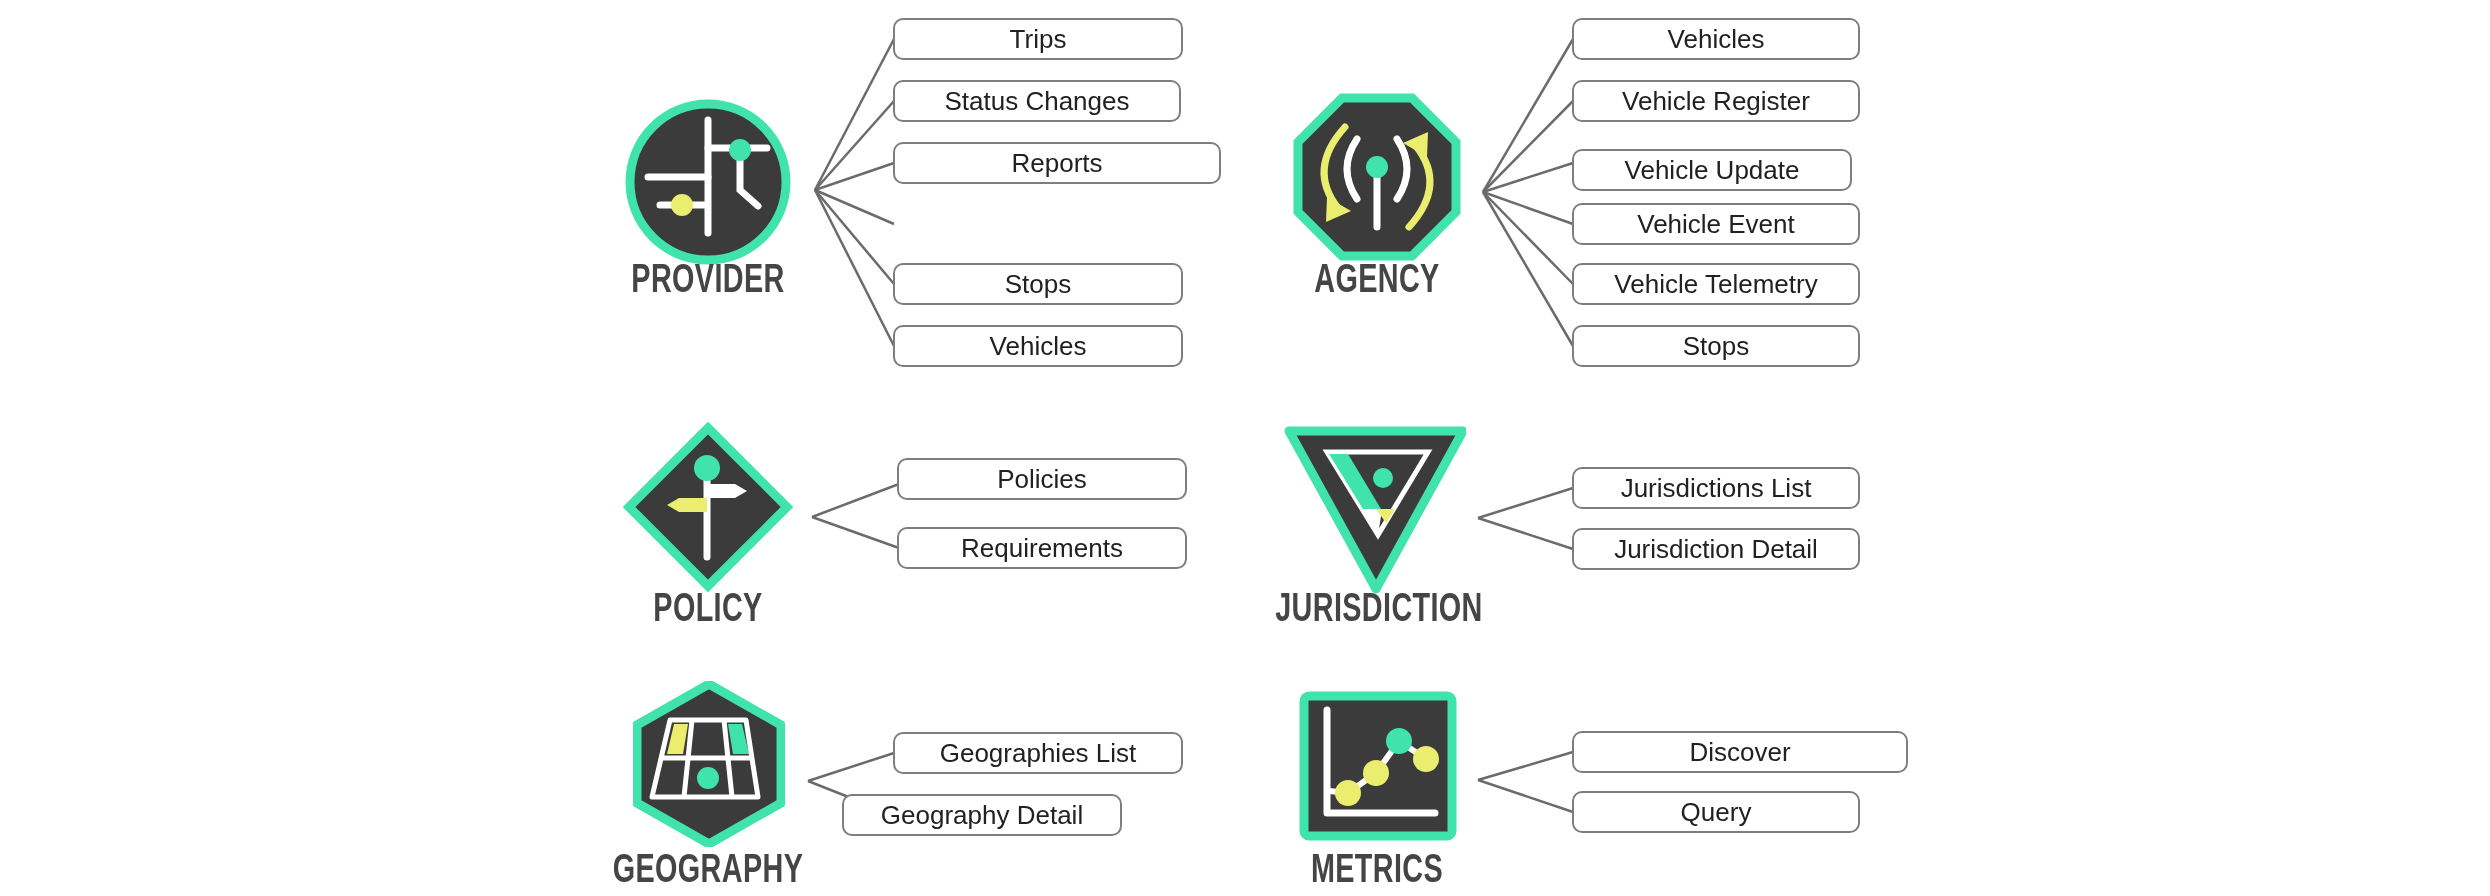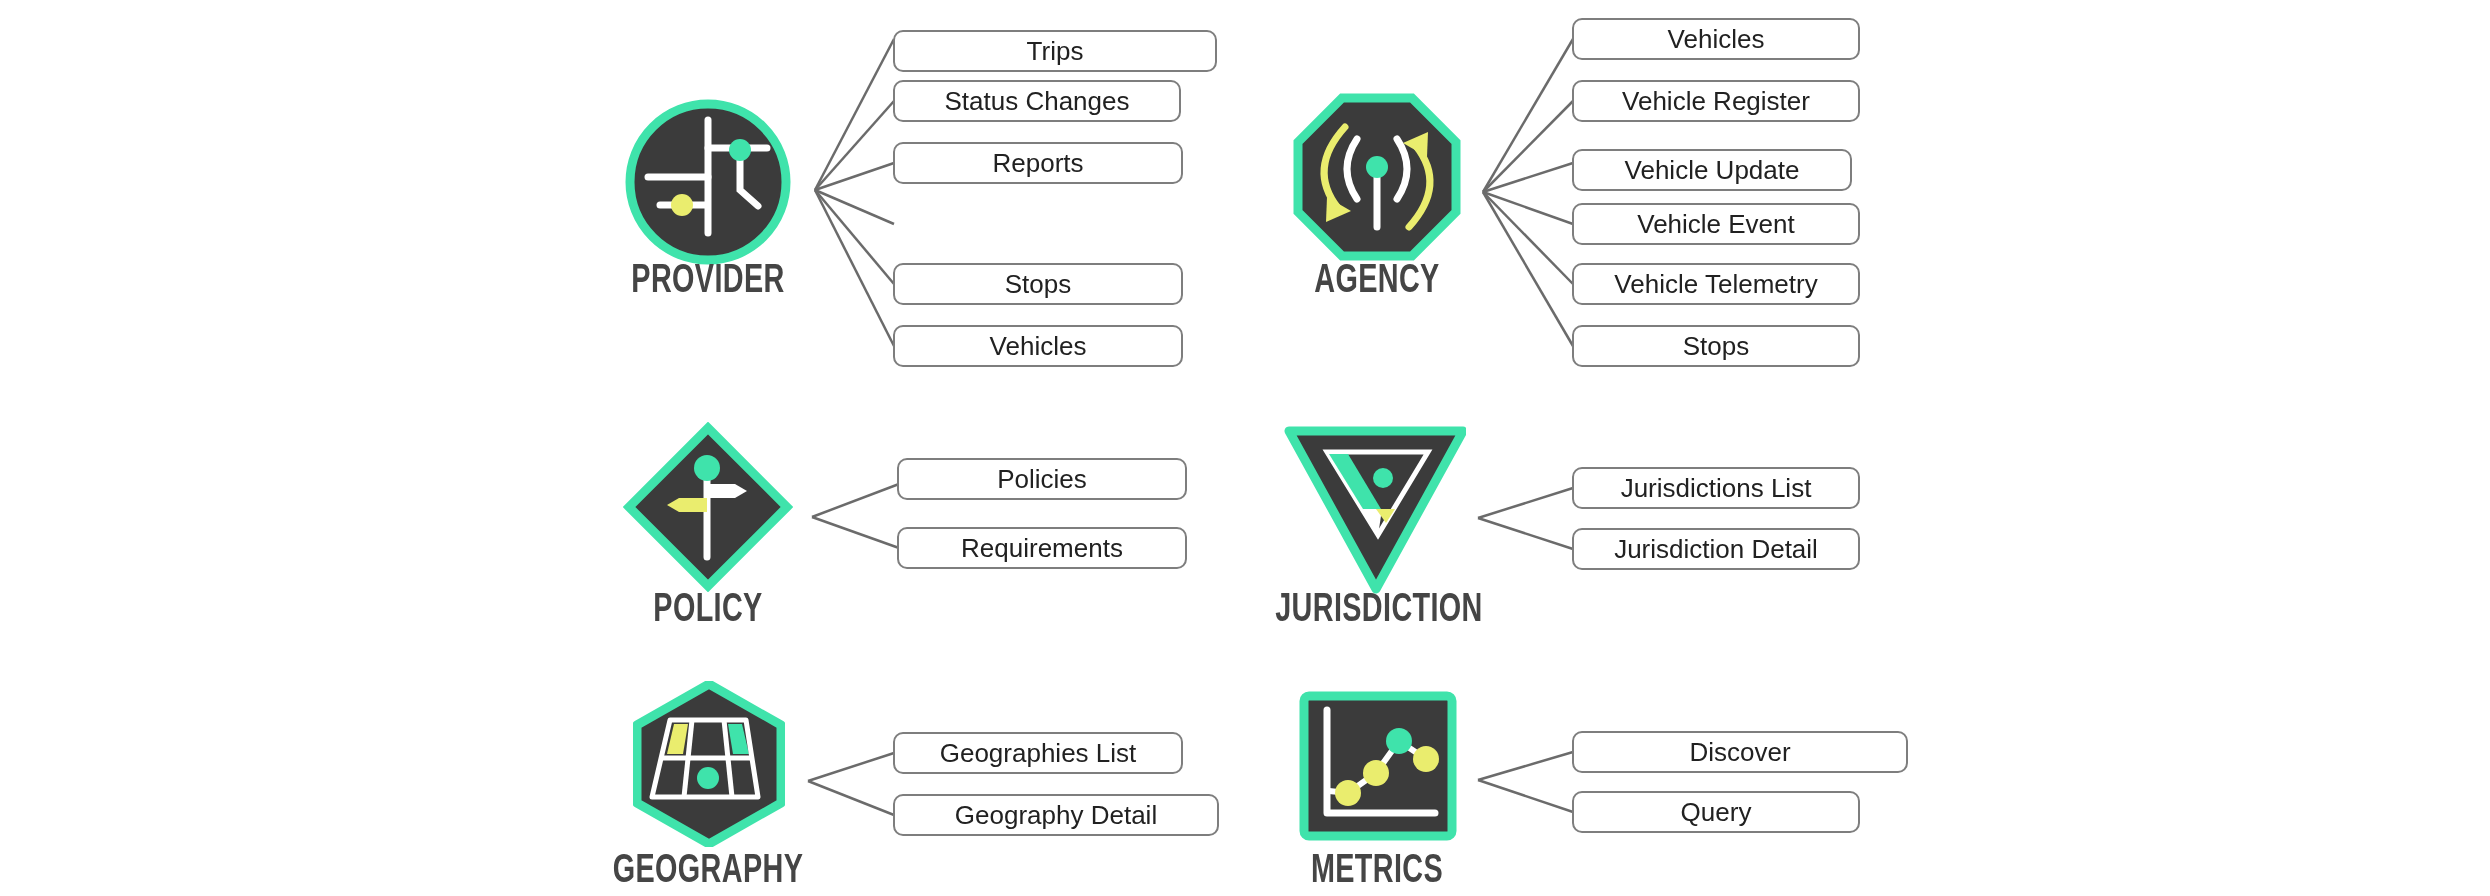--- a/index.html
+++ b/index.html
@@ -64,23 +64,23 @@
         <path d="M23,78 L83,78"></path>
         <path d="M83,49 L142,49"></path>
         <path d="M115,51 L115,91 L133,107"></path>
         <path d="M35,106 L80,106"></path>
       </g>
       <circle cx="115" cy="51" r="11" fill="#3FE3AB"></circle>
       <circle cx="57" cy="106" r="11" fill="#EAED6E"></circle>
     </svg>
   </div>
   <div class="icon-label" style="left:508px;top:258px">PROVIDER</div>
-  <div class="box" style="left:893px;top:30px;width:324px">Trips</div>
+  <div class="box" style="left:893px;top:18px;width:290px">Trips</div>
   <div class="box" style="left:893px;top:80px;width:288px">Status Changes</div>
-  <div class="box" style="left:893px;top:142px;width:290px">Reports</div>
+  <div class="box" style="left:893px;top:142px;width:328px">Reports</div>
   <div class="box" style="left:893px;top:263px;width:290px">Stops</div>
   <div class="box" style="left:893px;top:325px;width:290px">Vehicles</div>
 
   <div class="icon" style="left:1293px;top:93px;width:168px;height:168px">
     <svg width="168" height="168" viewBox="0 0 168 168">
       <polygon points="49,5 119,5 163,49 163,119 119,163 49,163 5,119 5,49" fill="#3B3B3B" stroke="#3FE3AB" stroke-width="9"></polygon>
       <g stroke="#FFFFFF" stroke-width="7" fill="none" stroke-linecap="round">
         <path d="M84,82 L84,134"></path>
         <path d="M64,46 Q44,76 64,106"></path>
         <path d="M104,46 Q124,76 104,106"></path>
@@ -144,21 +144,21 @@
           <path d="M59,39 L51,116"></path>
           <path d="M91,39 L99,116"></path>
           <path d="M28,77 L119,77"></path>
         </g>
         <circle cx="75" cy="97" r="11" fill="#3FE3AB"></circle>
       </g>
     </svg>
   </div>
   <div class="icon-label" style="left:508px;top:848px">GEOGRAPHY</div>
   <div class="box" style="left:893px;top:732px;width:290px">Geographies List</div>
-  <div class="box" style="left:893px;top:794px;width:326px">Geography Detail</div>
+  <div class="box" style="left:842px;top:794px;width:280px">Geography Detail</div>
 
   <div class="icon" style="left:1299px;top:691px;width:158px;height:150px">
     <svg width="158" height="150" viewBox="0 0 158 150">
       <rect x="5" y="5" width="148" height="140" rx="5" fill="#3B3B3B" stroke="#3FE3AB" stroke-width="9"></rect>
       <g>
         <path d="M28,19 L28,122 L136,122" stroke="#FFFFFF" stroke-width="7" fill="none" stroke-linecap="round" stroke-linejoin="round"></path>
         <path d="M30,100 L49,102 L77,82 L100,50 L127,68" stroke="#FFFFFF" stroke-width="6" fill="none"></path>
         <circle cx="49" cy="102" r="13" fill="#EAED6E"></circle>
         <circle cx="77" cy="82" r="13" fill="#EAED6E"></circle>
         <circle cx="100" cy="50" r="13" fill="#3FE3AB"></circle>

